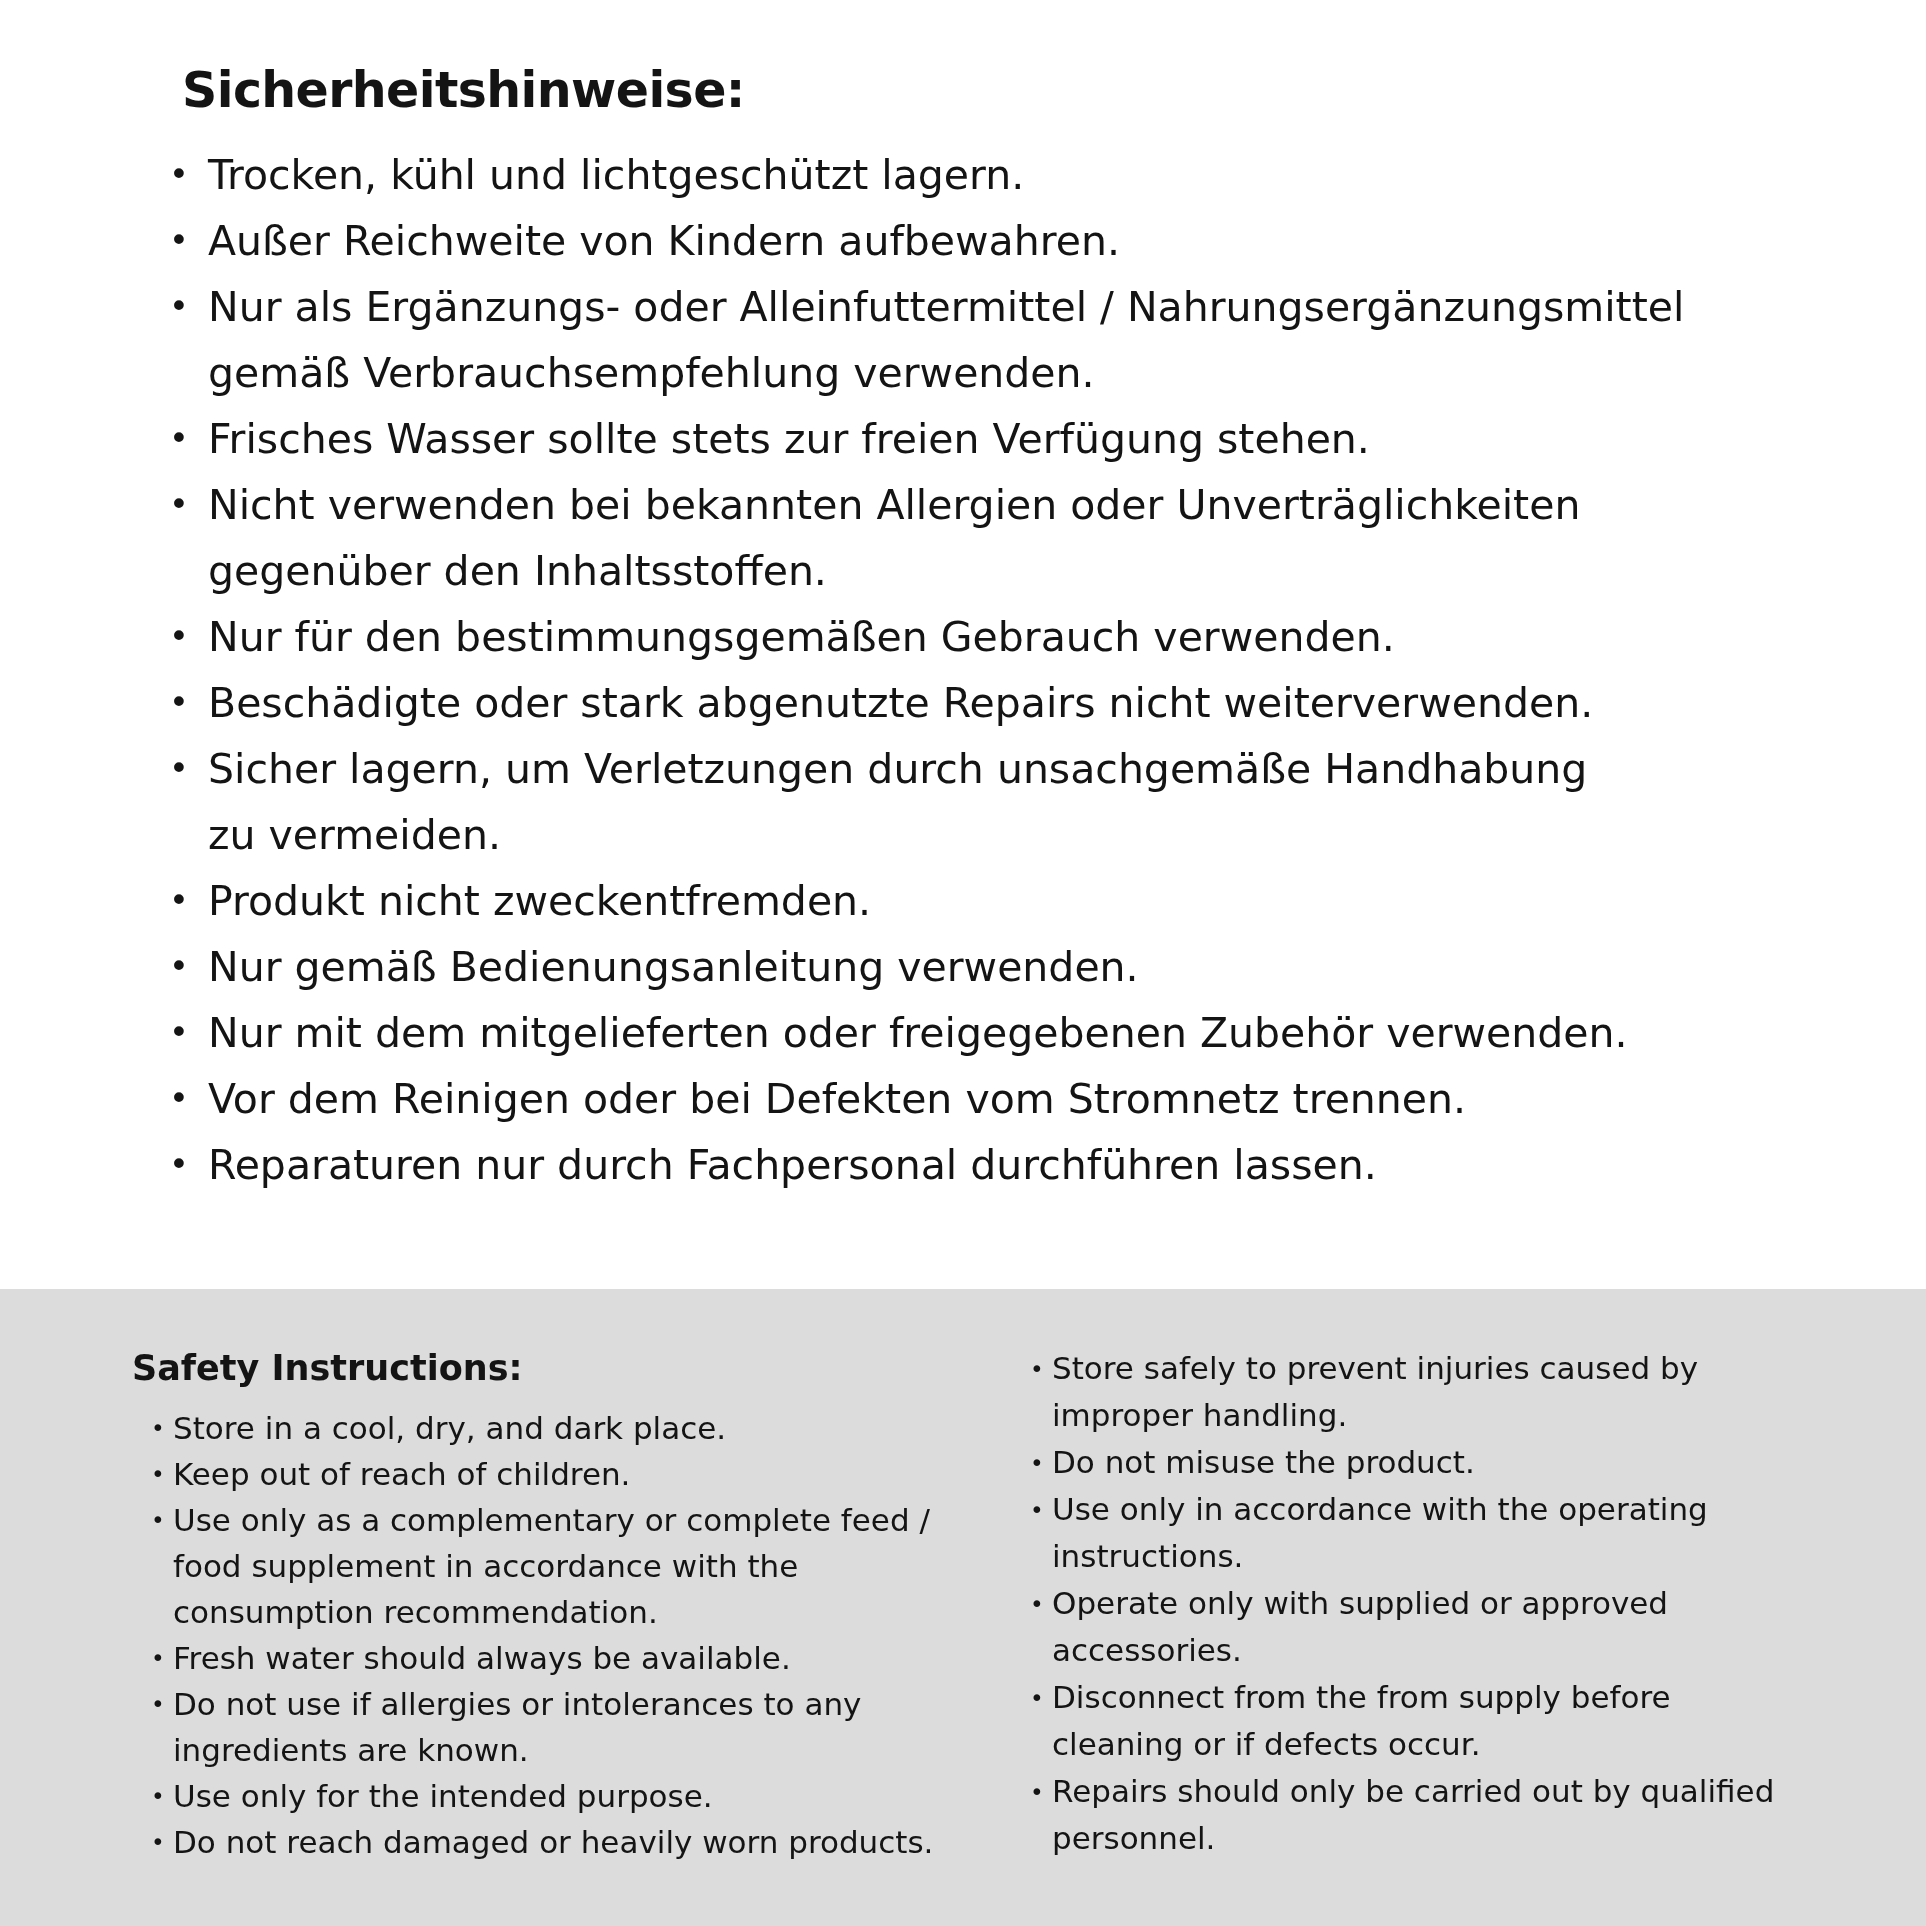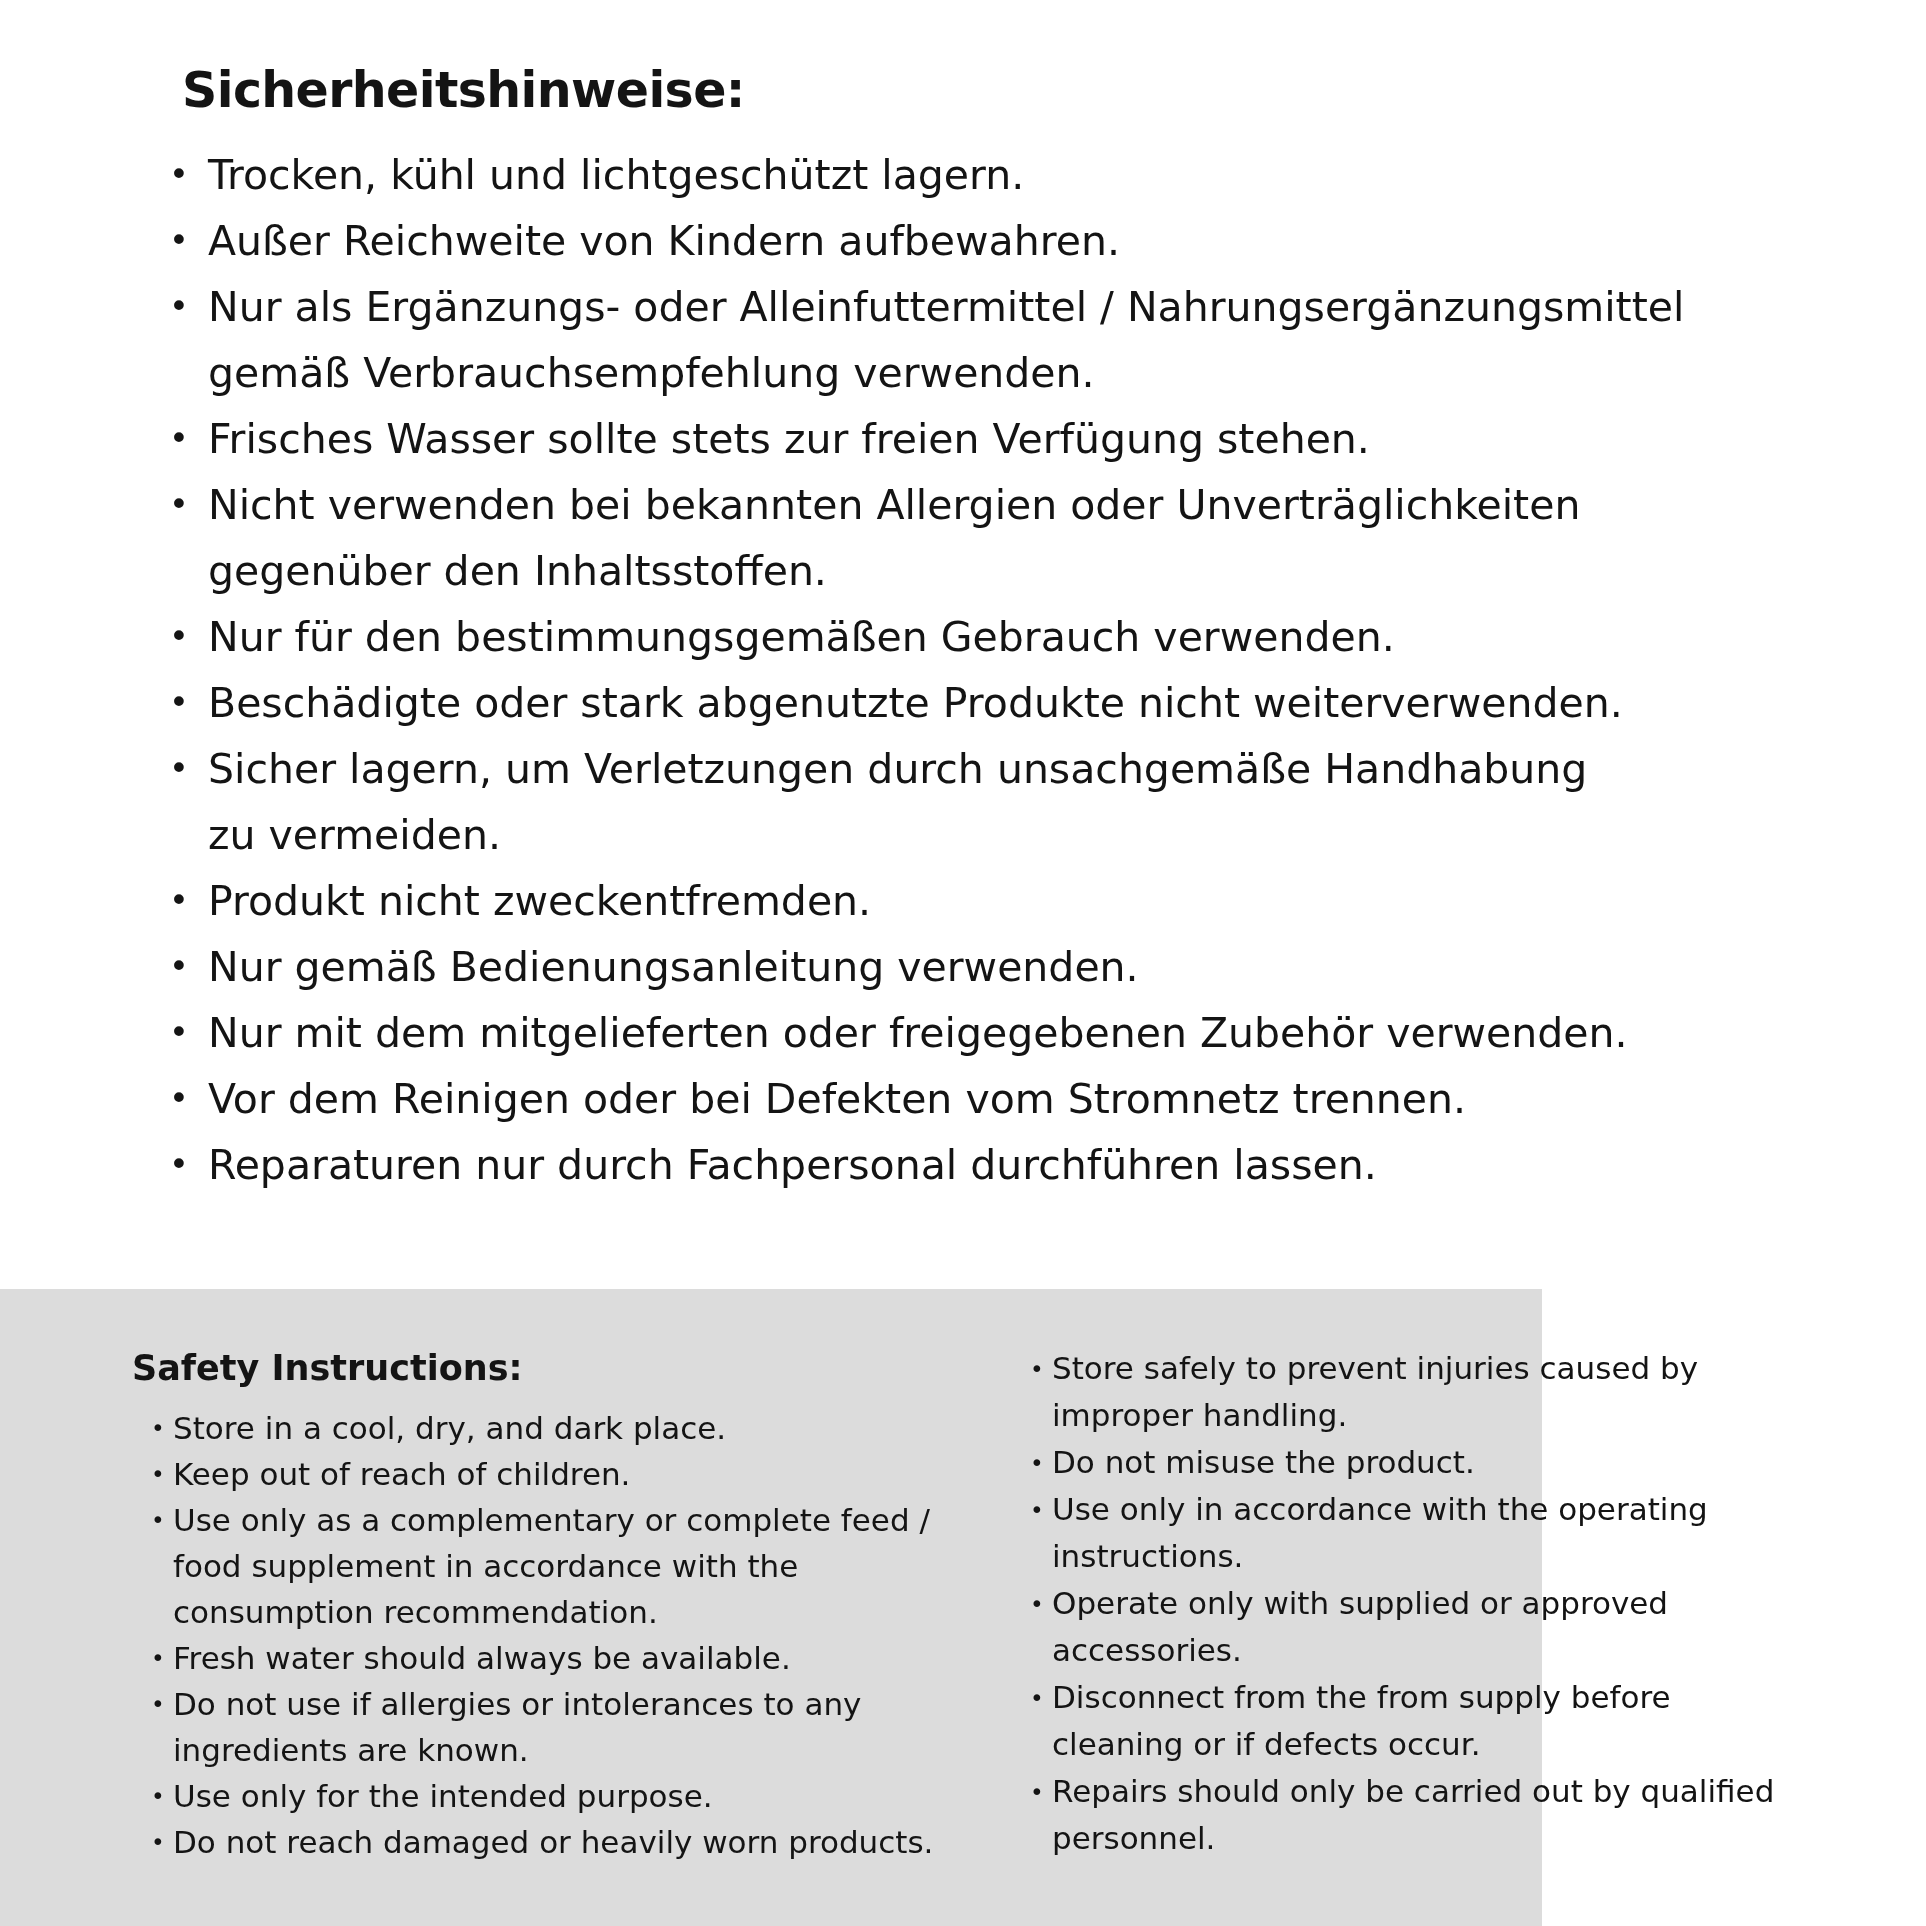--- a/index.html
+++ b/index.html
@@ -44,21 +44,21 @@
     content:"\2022";
     position:absolute;
     left:0; top:0;
     font-size:0.82em;
     line-height:66px;
   }
   
   .panel{
     position:absolute;
     left:0; top:1289px;
-    width:1542px; height:638px;
+    width:1926px; height:638px;
     background:var(--panel-bg);
   }
   .en-heading{
     position:absolute;
     left:132px; top:56px;
     font-size:35px;
     font-weight:700;
     line-height:46px;
     white-space:pre;
   }
@@ -98,21 +98,21 @@
   <h1 class="de-heading">Sicherheitshinweise:</h1>
   <ul class="de-list">
     <li>Trocken, kühl und lichtgeschützt lagern.</li>
     <li>Außer Reichweite von Kindern aufbewahren.</li>
     <li>Nur als Ergänzungs- oder Alleinfuttermittel / Nahrungsergänzungsmittel
 gemäß Verbrauchsempfehlung verwenden.</li>
     <li>Frisches Wasser sollte stets zur freien Verfügung stehen.</li>
     <li>Nicht verwenden bei bekannten Allergien oder Unverträglichkeiten
 gegenüber den Inhaltsstoffen.</li>
     <li>Nur für den bestimmungsgemäßen Gebrauch verwenden.</li>
-    <li>Beschädigte oder stark abgenutzte Produkte nicht weiterverwenden.</li>
+    <li>Beschädigte oder stark abgenutzte Repairs nicht weiterverwenden.</li>
     <li>Sicher lagern, um Verletzungen durch unsachgemäße Handhabung
 zu vermeiden.</li>
     <li>Produkt nicht zweckentfremden.</li>
     <li>Nur gemäß Bedienungsanleitung verwenden.</li>
     <li>Nur mit dem mitgelieferten oder freigegebenen Zubehör verwenden.</li>
     <li>Vor dem Reinigen oder bei Defekten vom Stromnetz trennen.</li>
     <li>Reparaturen nur durch Fachpersonal durchführen lassen.</li>
   </ul>
 </section>
 

